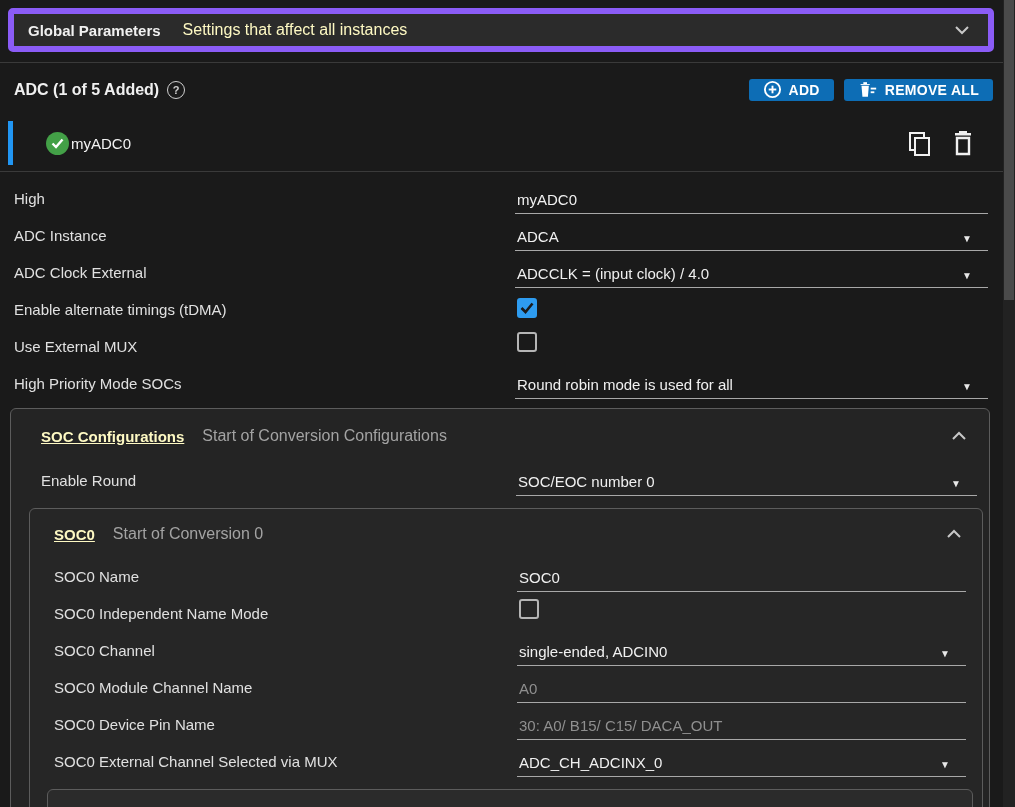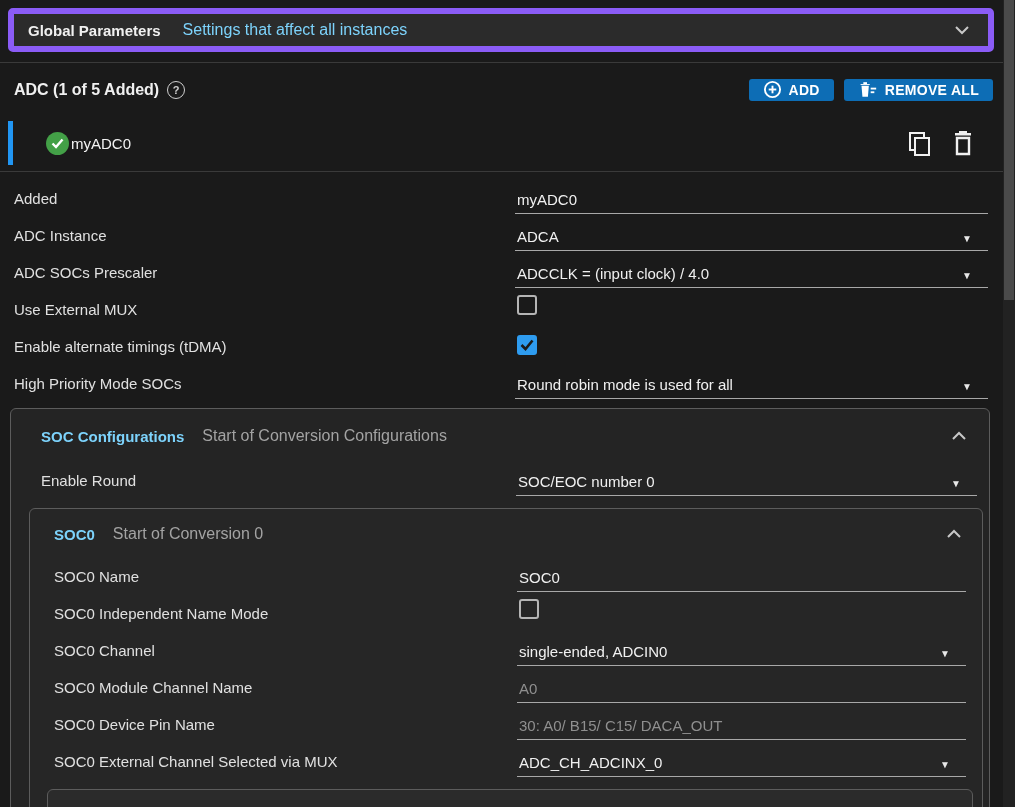--- a/index.html
+++ b/index.html
@@ -16,21 +16,21 @@
   .scrollbar { position: absolute; right: 0; top: 0; width: 12px; height: 807px; background: #222222; }
   .scrollbar-thumb { position: absolute; top: 0; left: 1px; width: 10px; height: 300px; background: #4a4a4a; }
 
   
   .global-card {
     margin: 8px 9px 0 8px; height: 44px;
     background: #2b2b2b; border: 6px solid #8b5cf6; border-radius: 5px;
     display: flex; align-items: center; padding: 0 18px 0 14px;
   }
   .card-title { font-weight: bold; font-size: 15px; color: #f0f0f0; }
-  .card-subtitle { font-size: 16px; color: #7dd3fc; margin-left: 22px; }
+  .card-subtitle { font-size: 16px; color: #fef9c3; margin-left: 22px; }
   .spacer { flex: 1; }
 
   .divider { border-top: 1px solid #3a3a3a; margin-top: 10px; }
 
   
   .adc-header { height: 53px; display: flex; align-items: center; padding: 0 10px 0 14px; }
   .adc-title { font-weight: bold; font-size: 16px; color: #f0f0f0; }
   .help-icon {
     width: 18px; height: 18px; border: 1.5px solid #cfcfcf; border-radius: 50%;
     display: inline-flex; align-items: center; justify-content: center;
@@ -73,21 +73,21 @@
     display: inline-block; margin-bottom: 2px; }
   .checkbox.checked { border-color: #2e9cf0; background: #2e9cf0;
     display: inline-flex; align-items: center; justify-content: center; }
 
   
   .section {
     margin: 9px 13px 0 10px; border: 1px solid #5c5c5c; border-radius: 6px;
     background: #242424; overflow: hidden; padding-bottom: 10px;
   }
   .section-header { display: flex; align-items: center; height: 50px; padding: 4px 22px 0 30px; }
-  .section-title { font-weight: bold; font-size: 15px; color: #7dd3fc; }
+  .section-title { font-weight: bold; font-size: 15px; color: #fef9c3; text-decoration: underline; }
   .section-subtitle { font-size: 16px; color: #a3a3a3; margin-left: 18px; }
   .section .row { padding-left: 30px; padding-right: 12px; }
   .section .row .label { flex-basis: 475px; }
 
   .subsection {
     margin: 12px 6px 0 18px; border: 1px solid #5c5c5c; border-radius: 6px;
     background: #262626; overflow: hidden; padding-bottom: 8px;
   }
   .subsection .section-header { height: 46px; padding-left: 24px; padding-right: 20px; }
   .subsection .row { padding-left: 24px; padding-right: 16px; }
@@ -159,45 +159,45 @@
       <svg width="20" height="25" viewBox="0 0 20 25">
           <rect x="2" y="2" width="16" height="2.5" fill="#f0f0f0"></rect>
           <rect x="6" y="0" width="8" height="2" fill="#f0f0f0"></rect>
           <path d="M4 7 h12 v16 h-12 z" fill="none" stroke="#f0f0f0" stroke-width="2.4"></path>
         </svg>
     </button>
   </div>
 
   <div class="rows">
     <div class="row">
-      <span class="label">Added</span>
+      <span class="label">High</span>
       <span class="value">myADC0</span>
     </div>
     <div class="row">
       <span class="label">ADC Instance</span>
       <span class="value"><span>ADCA</span><span class="dd-arrow">▼</span></span>
     </div>
     <div class="row">
-      <span class="label">ADC SOCs Prescaler</span>
+      <span class="label">ADC Clock External</span>
       <span class="value"><span>ADCCLK = (input clock) / 4.0</span><span class="dd-arrow">▼</span></span>
-    </div>
-    <div class="row">
-      <span class="label">Use External MUX</span>
-      <span class="value no-line">
-        <span class="checkbox"></span>
-      </span>
     </div>
     <div class="row">
       <span class="label">Enable alternate timings (tDMA)</span>
       <span class="value no-line">
         <span class="checkbox checked">
           <svg width="14" height="12" viewBox="0 0 14 12">
               <polyline points="1.5,6 5.5,10 12.5,1.5" fill="none" stroke="#1b1b1b" stroke-width="2.6"></polyline>
             </svg>
         </span>
+      </span>
+    </div>
+    <div class="row">
+      <span class="label">Use External MUX</span>
+      <span class="value no-line">
+        <span class="checkbox"></span>
       </span>
     </div>
     <div class="row">
       <span class="label">High Priority Mode SOCs</span>
       <span class="value"><span>Round robin mode is used for all</span><span class="dd-arrow">▼</span></span>
     </div>
   </div>
 
   <div class="section">
     <div class="section-header">

